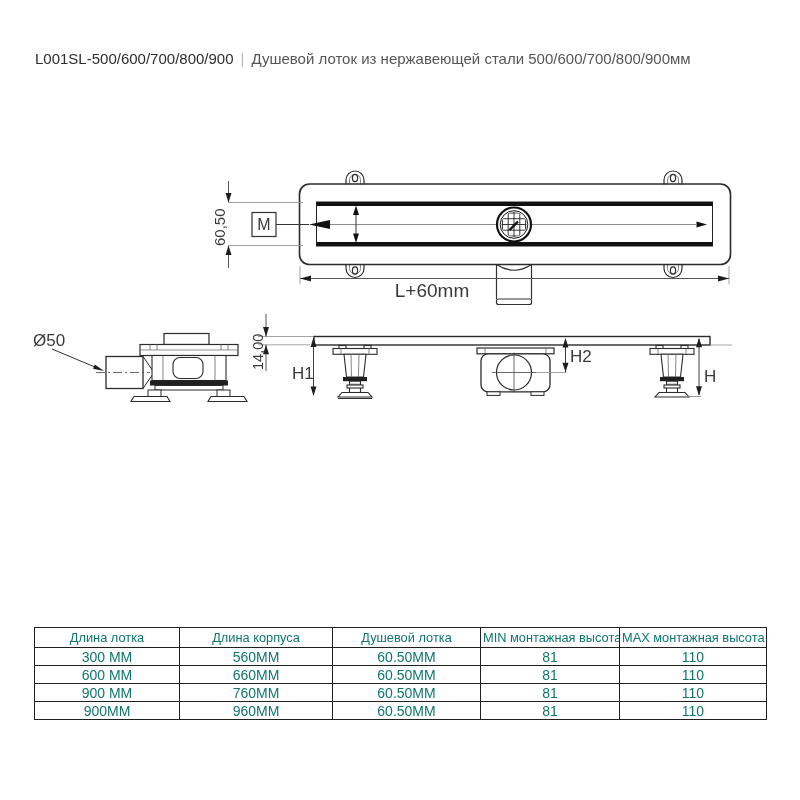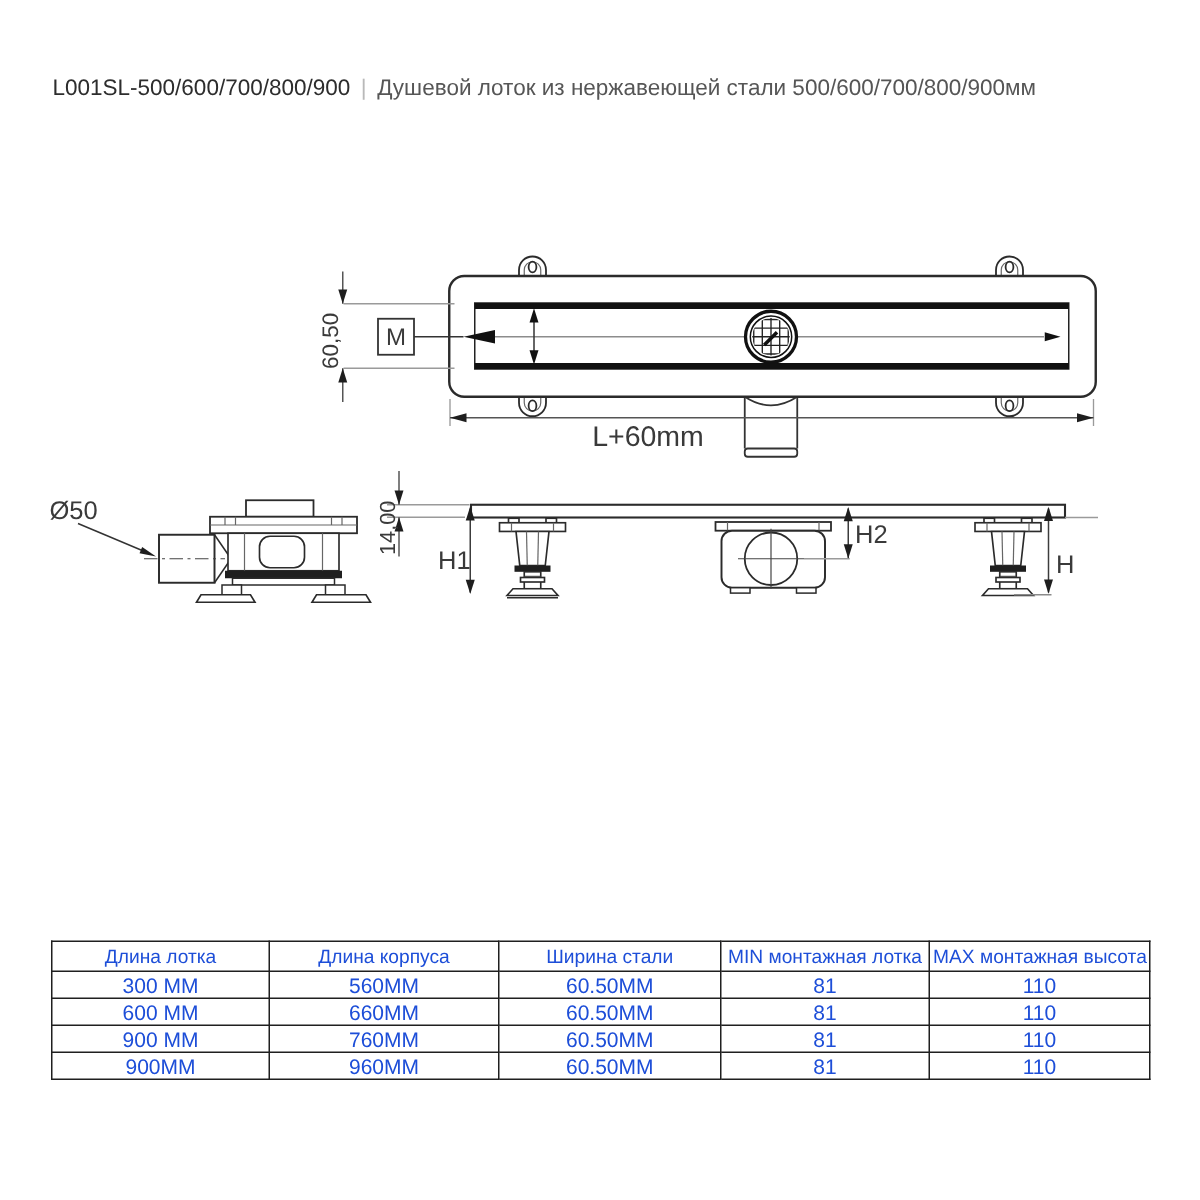--- a/index.html
+++ b/index.html
@@ -7,21 +7,21 @@
         font-family:"Liberation Sans", sans-serif;}
   .title{position:absolute;left:35px;top:50px;font-size:15px;white-space:nowrap;}
   .title .model{font-weight:400;color:#2d2d2d;}
   .title .sep{color:#b9b9b9;margin:0 7px;font-weight:400;}
   .title .desc{color:#565656;font-weight:400;}
   svg.drawing{position:absolute;left:0;top:0;}
   svg text{font-family:"Liberation Sans", sans-serif;fill:#3a3a3a;}
   .spec-table{position:absolute;left:34px;top:627px;width:732px;}
   .spec-table table{border-collapse:collapse;width:100%;table-layout:fixed;}
   .spec-table th,.spec-table td{border:1.6px solid #1f1f1f;text-align:center;vertical-align:middle;
-      font-weight:400;color:#1d4ed8;padding:0 2px;white-space:nowrap;overflow:hidden;}
+      font-weight:400;color:#0f766e;padding:0 2px;white-space:nowrap;overflow:hidden;}
   .spec-table th{height:19px;font-size:12.8px;}
   .spec-table td{height:17px;font-size:14px;}
 </style>
 </head>
 <body>
 
 <div class="page">
 
   <div class="title">
     <span class="model">L001SL-500/600/700/800/900</span><span class="sep">|</span><span class="desc">Душевой лоток из нержавеющей стали 500/600/700/800/900мм</span>
@@ -250,22 +250,22 @@
         <col style="width:145px">
           <col style="width:153px">
           <col style="width:148px">
         <col style="width:139px">
           <col style="width:147px">
       </colgroup>
       <thead>
         <tr>
           <th>Длина лотка</th>
           <th>Длина корпуса</th>
-          <th>Ширина стали</th>
-          <th>MIN монтажная лотка</th>
+          <th>Душевой лотка</th>
+          <th>MIN монтажная высота</th>
           <th>MAX монтажная высота</th>
         </tr>
       </thead>
       <tbody>
         <tr>
           <td>300 MM</td>
           <td>560MM</td>
           <td>60.50MM</td>
           <td>81</td>
           <td>110</td>

